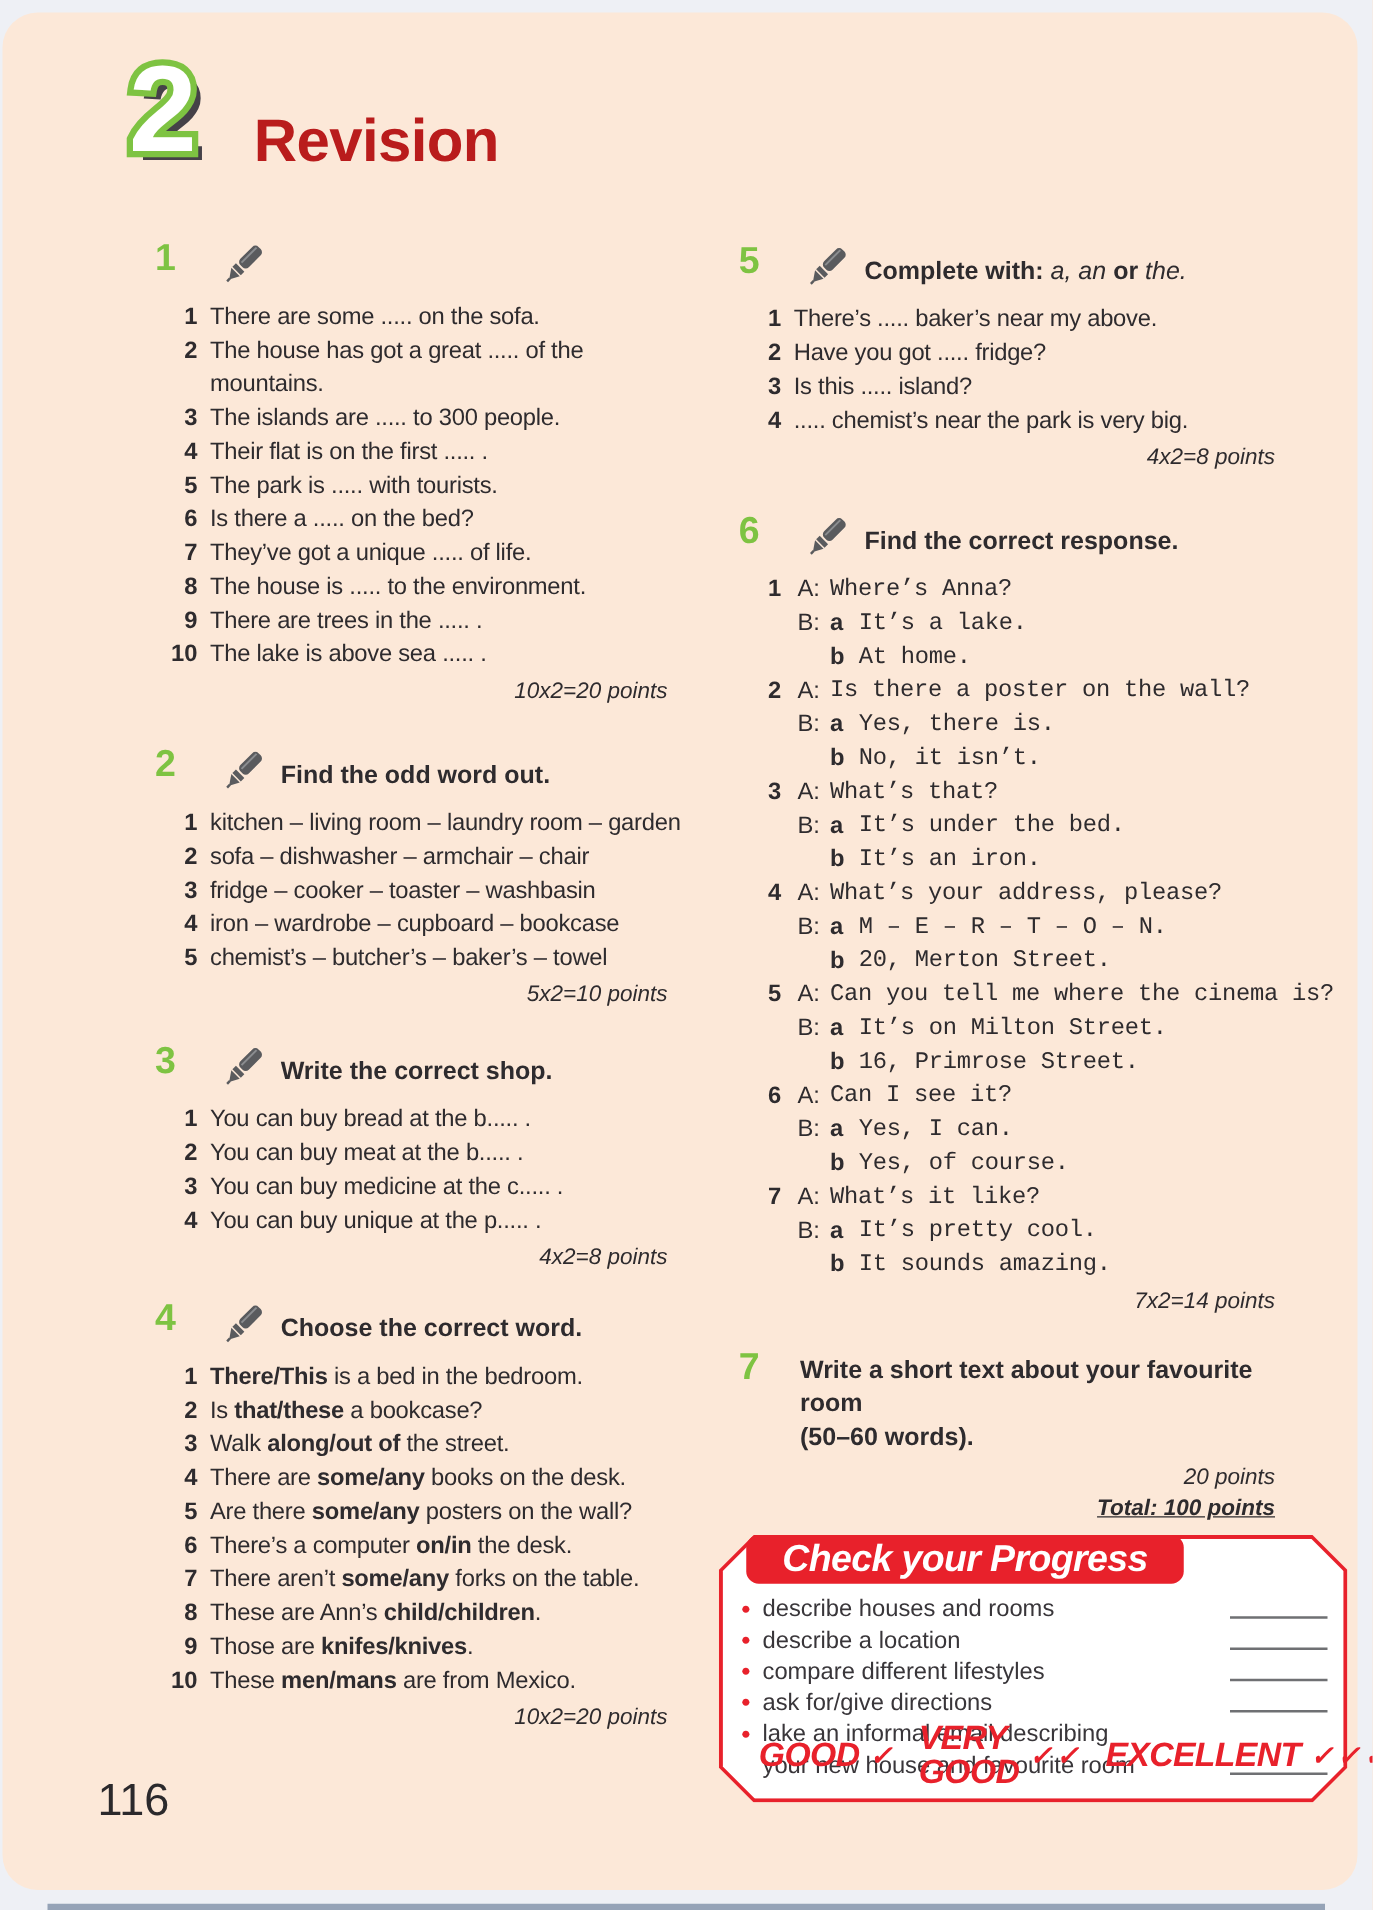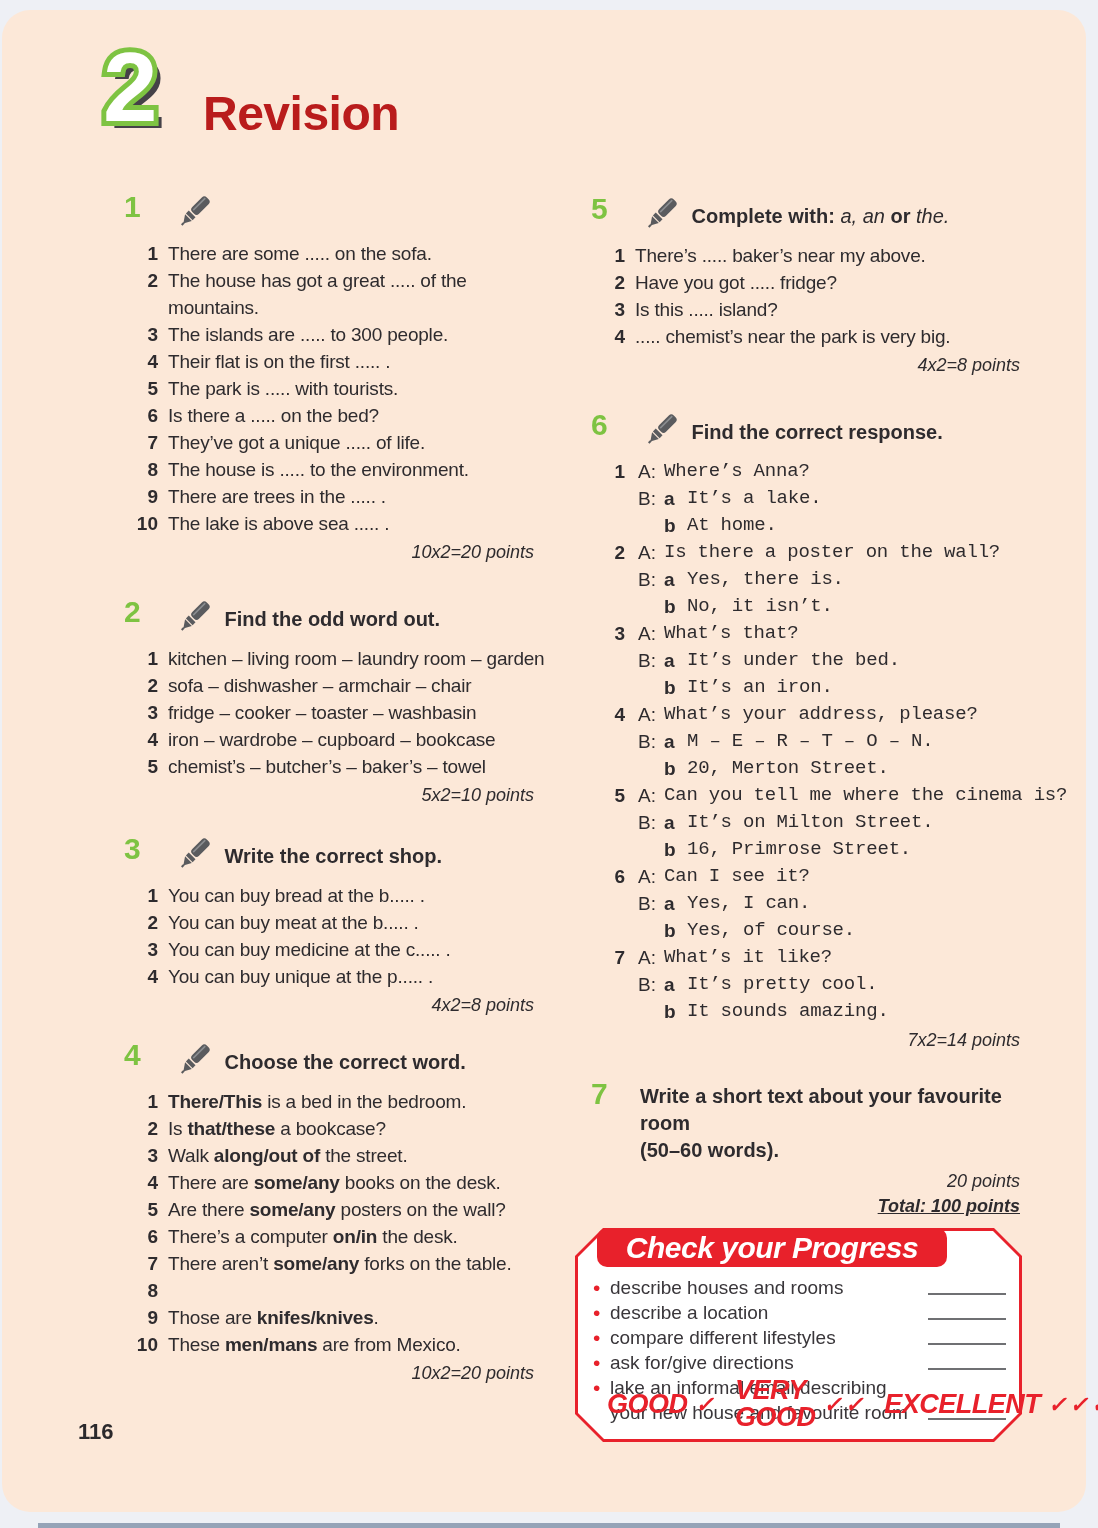--- a/index.html
+++ b/index.html
@@ -49,38 +49,38 @@
   .itext{letter-spacing:-0.2px;}
   .itext .seg{white-space:pre;}
   .qa-row{display:flex;}
   .qa-row .inum{margin-right:13px;}
   .ab{flex:none;width:26px;}
   .optl{flex:none;width:23px;font-weight:700;}
   .qt{white-space:pre;letter-spacing:-0.2px;font-family:Liberation Mono, monospace;}
   .points{text-align:right;font-style:italic;font-size:18px;margin-top:2px;line-height:26px;color:#2e2b2e;}
   .total-points{text-align:right;font-style:italic;font-weight:700;font-size:18px;margin-top:0;line-height:24px;text-decoration:underline;}
   
-  .progress-outer{position:relative;margin:10px 0 12px -10px;width:447px;height:214px;}
+  .progress-outer{position:relative;margin:10px 0 12px -10px;width:503px;height:214px;}
   .p-border{position:absolute;inset:0;background:#e8212b;
     clip-path:polygon(28px 0,calc(100% - 28px) 0,100% 28px,100% calc(100% - 28px),calc(100% - 28px) 100%,28px 100%,0 calc(100% - 28px),0 28px);}
   .p-inner{position:absolute;inset:3px;background:#ffffff;
     clip-path:polygon(26px 0,calc(100% - 26px) 0,100% 26px,100% calc(100% - 26px),calc(100% - 26px) 100%,26px 100%,0 calc(100% - 26px),0 26px);}
   .p-header{position:absolute;left:22px;top:0;width:350px;height:39px;background:#e8212b;border-radius:10px;
     color:#fff;font-weight:700;font-style:italic;font-size:30px;letter-spacing:-0.5px;
     display:flex;align-items:center;justify-content:center;}
   .p-items{position:absolute;left:18px;right:16px;top:47px;}
   .p-row{display:flex;align-items:flex-end;line-height:25px;font-size:19px;color:#39363a;}
   .p-bullet{color:#e8212b;width:17px;flex:none;font-size:21px;}
   .p-cont{padding-left:17px;}
   .p-line{margin-left:auto;width:78px;border-bottom:2px solid #6f7073;margin-bottom:5px;flex:none;}
   .p-verdicts{position:absolute;left:32px;bottom:11px;display:flex;align-items:center;color:#e8212b;font-weight:700;font-style:italic;}
   .v-label{font-size:27px;letter-spacing:-0.5px;}
   .v-checks{font-size:22px;letter-spacing:3px;margin:0 18px 0 8px;}
   
-  .page-num{position:absolute;left:78px;top:1419px;font-size:22px;font-weight:700;color:#2b292c;text-align:center;}
+  .page-num{position:absolute;left:78px;top:1419px;font-size:36px;font-weight:400;color:#2b292c;text-align:center;}
 </style>
 </head>
 <body>
 
 <div class="sheet"></div>
 <div class="bottom-strip"></div>
 
 <div class="unit-head">
   <span class="unit-num-wrap">
     <span class="unit-num back">2</span>
@@ -259,20 +259,21 @@
         <div class="item-row">
           <span class="inum">6</span>
           <span class="itext"><span class="seg">There’s a computer </span><span class="seg b">on/in</span><span class="seg"> the desk.</span></span>
         </div>
         <div class="item-row">
           <span class="inum">7</span>
           <span class="itext"><span class="seg">There aren’t </span><span class="seg b">some/any</span><span class="seg"> forks on the table.</span></span>
         </div>
         <div class="item-row">
           <span class="inum">8</span>
+          <span class="itext"><span class="seg">These are Ann’s </span><span class="seg b">child/children</span><span class="seg">.</span></span>
         </div>
         <div class="item-row">
           <span class="inum">9</span>
           <span class="itext"><span class="seg">Those are </span><span class="seg b">knifes/knives</span><span class="seg">.</span></span>
         </div>
         <div class="item-row">
           <span class="inum">10</span>
           <span class="itext"><span class="seg">These </span><span class="seg b">men/mans</span><span class="seg"> are from Mexico.</span></span>
         </div>
       </div>

